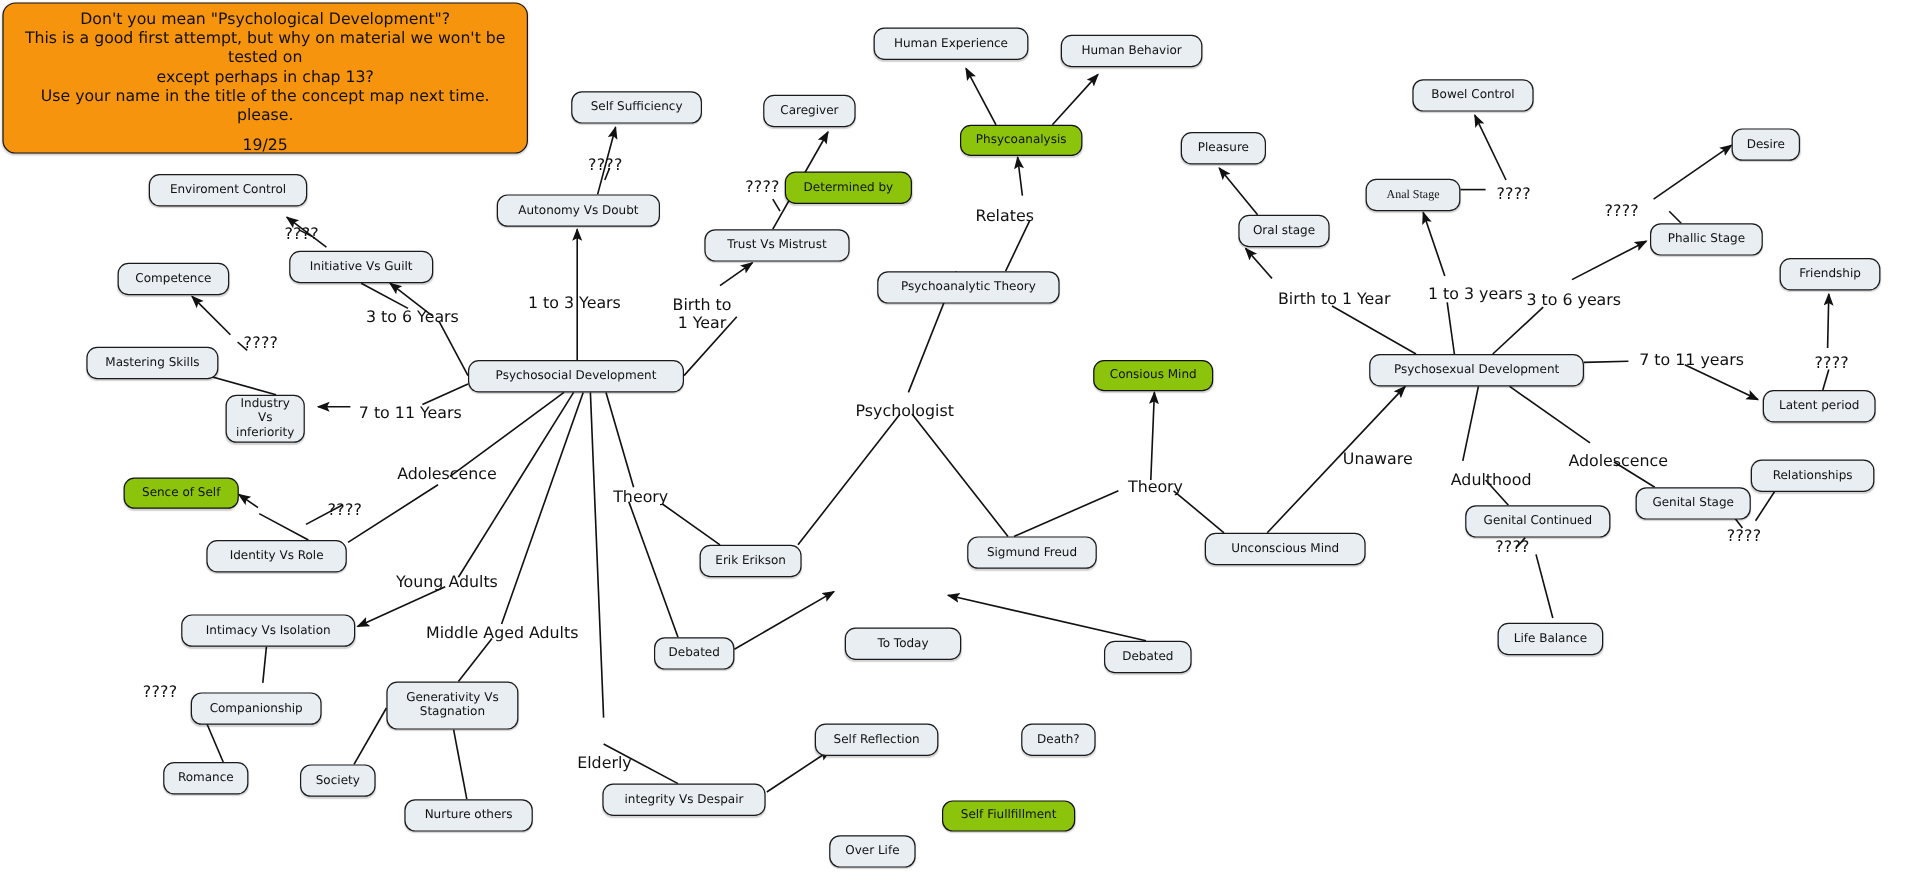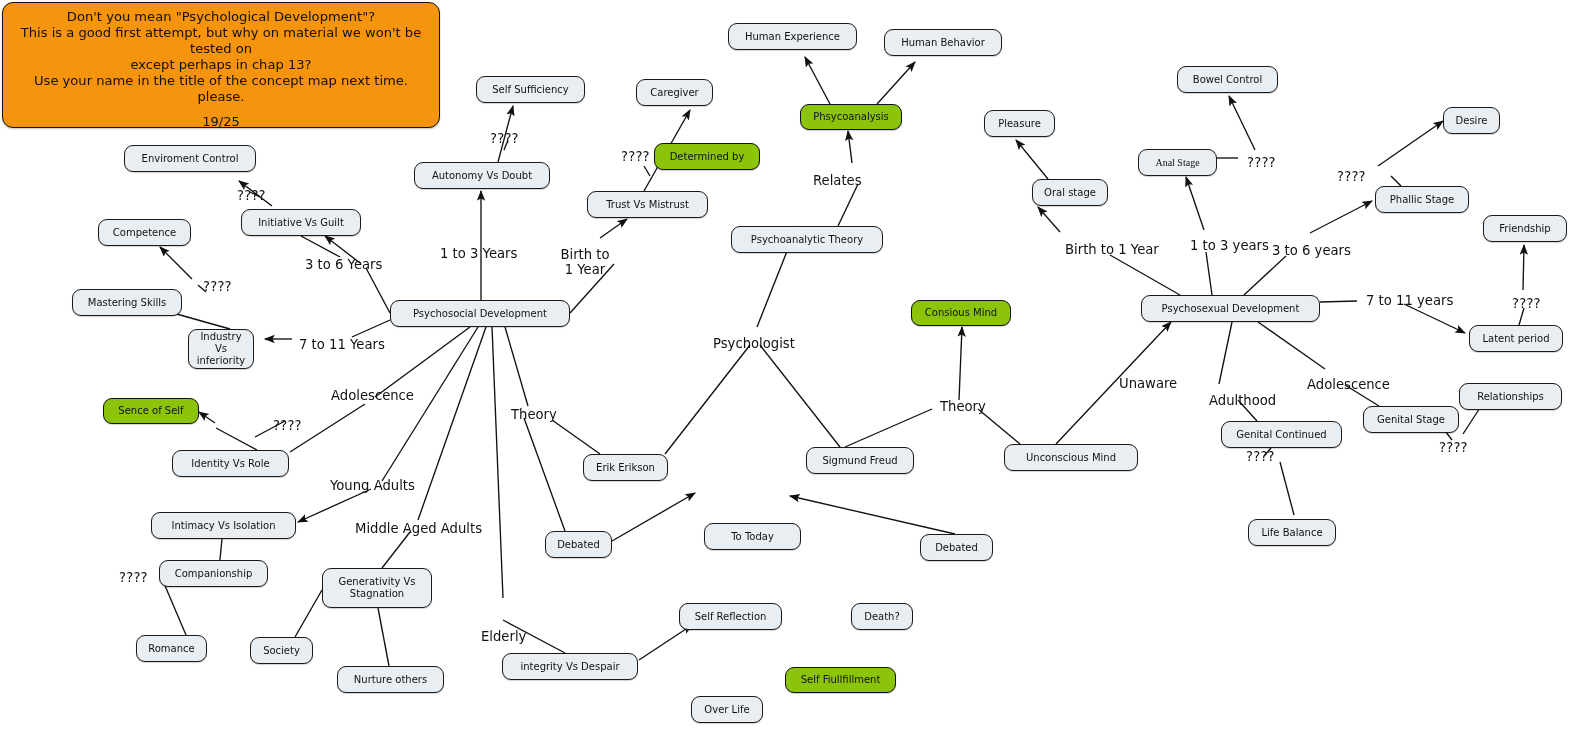--- a/index.html
+++ b/index.html
@@ -171,21 +171,21 @@
       <div class="node two-line" style="left: 188px; top: 329px; width: 66px; height: 40px;">Industry Vs inferiority</div>
       <div class="node" style="left: 476px; top: 76px; width: 109px; height: 27px;">Self Sufficiency</div>
       <div class="node" style="left: 414px; top: 162px; width: 136px; height: 27px;">Autonomy Vs Doubt</div>
       <div class="node" style="left: 636px; top: 79px; width: 77px; height: 27px;">Caregiver</div>
       <div class="node green" style="left: 654px; top: 143px; width: 106px; height: 27px;">Determined by</div>
       <div class="node" style="left: 587px; top: 191px; width: 121px; height: 27px;">Trust Vs Mistrust</div>
       <div class="node" style="left: 390px; top: 300px; width: 180px; height: 27px;">Psychosocial Development</div>
       <div class="node green" style="left: 103px; top: 398px; width: 96px; height: 26px;">Sence of Self</div>
       <div class="node" style="left: 172px; top: 450px; width: 117px; height: 27px;">Identity Vs Role</div>
       <div class="node" style="left: 151px; top: 512px; width: 145px; height: 27px;">Intimacy Vs Isolation</div>
-      <div class="node" style="left: 159px; top: 560px; width: 109px; height: 27px;">Companionship</div>
+      <div class="node" style="left: 159px; top: 577px; width: 109px; height: 27px;">Companionship</div>
       <div class="node" style="left: 136px; top: 635px; width: 71px; height: 27px;">Romance</div>
       <div class="node two-line" style="left: 322px; top: 568px; width: 110px; height: 40px;">Generativity Vs Stagnation</div>
       <div class="node" style="left: 250px; top: 637px; width: 63px; height: 27px;">Society</div>
       <div class="node" style="left: 337px; top: 666px; width: 107px; height: 27px;">Nurture others</div>
       <div class="node" style="left: 502px; top: 653px; width: 136px; height: 27px;">integrity Vs Despair</div>
       <div class="node" style="left: 583px; top: 454px; width: 85px; height: 27px;">Erik Erikson</div>
       <div class="node" style="left: 545px; top: 531px; width: 67px; height: 27px;">Debated</div>
       <div class="node" style="left: 704px; top: 479px; width: 97px; height: 27px; margin-top: 44px;">To Today</div>
       <div class="node" style="left: 679px; top: 603px; width: 103px; height: 27px;">Self Reflection</div>
       <div class="node" style="left: 851px; top: 603px; width: 62px; height: 27px;">Death?</div>

